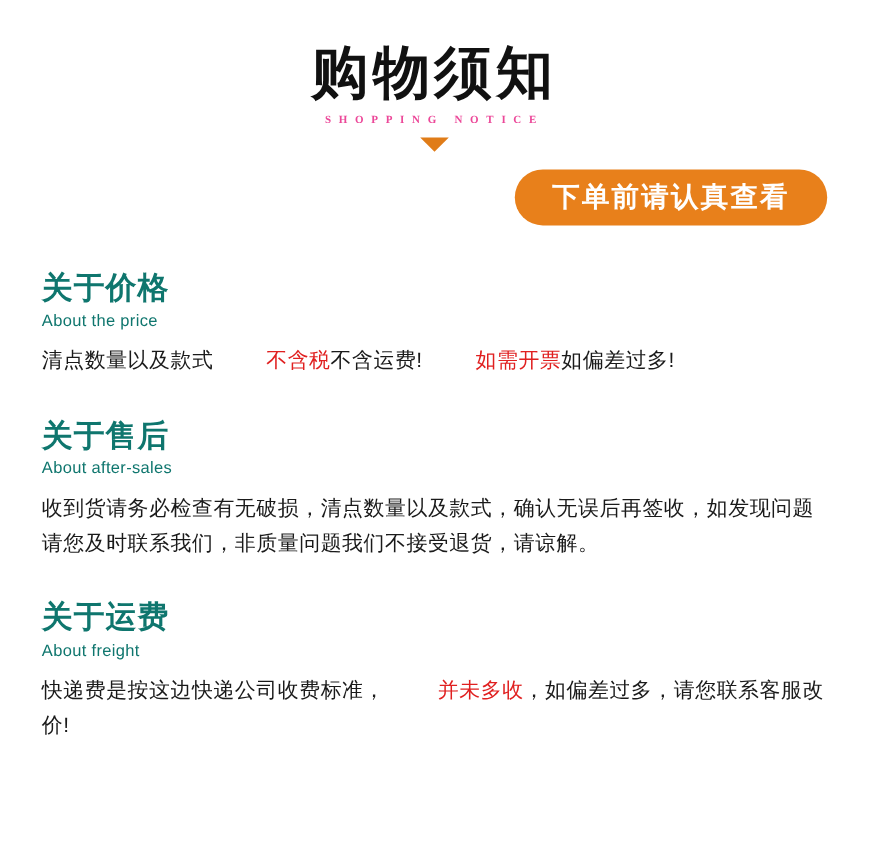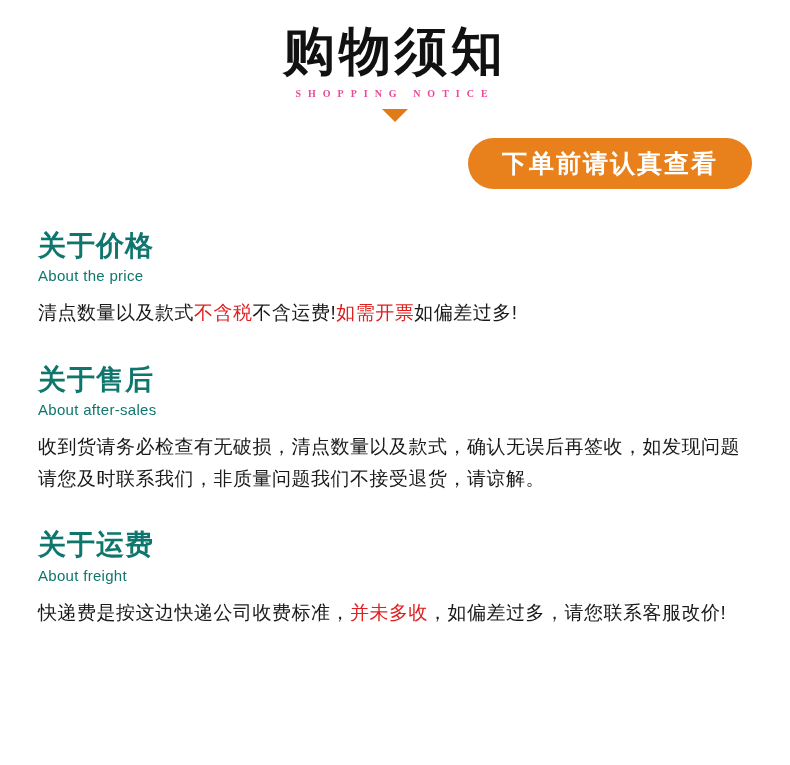--- a/index.html
+++ b/index.html
@@ -12,21 +12,21 @@
     height: 765px;
     font-family: "Liberation Sans", "DejaVu Sans", sans-serif;
     color: #1a1a1a;
     overflow: hidden;
   }
   .page {
     position: relative;
     width: 790px;
     height: 579px;
     box-sizing: border-box;
-    padding: 0 38px;
+    padding: 16px 38px;
   }
 
   
   .header {
     text-align: center;
     padding-top: 22px;
   }
   .main-title {
     font-size: 52px;
     font-weight: 700;
@@ -91,20 +91,21 @@
   }
   .sec-body {
     margin-top: 13px;
     font-size: 19px;
     line-height: 1.65;
     color: #1a1a1a;
     letter-spacing: 0.5px;
   }
   .hl {
     color: #e02020;
+    margin-left: 48px;
   }
 </style>
 </head>
 <body>
 
 <div class="page">
 
   <div class="header">
     <div class="main-title">购物须知</div>
     <div class="sub-title">SHOPPING NOTICE</div>

